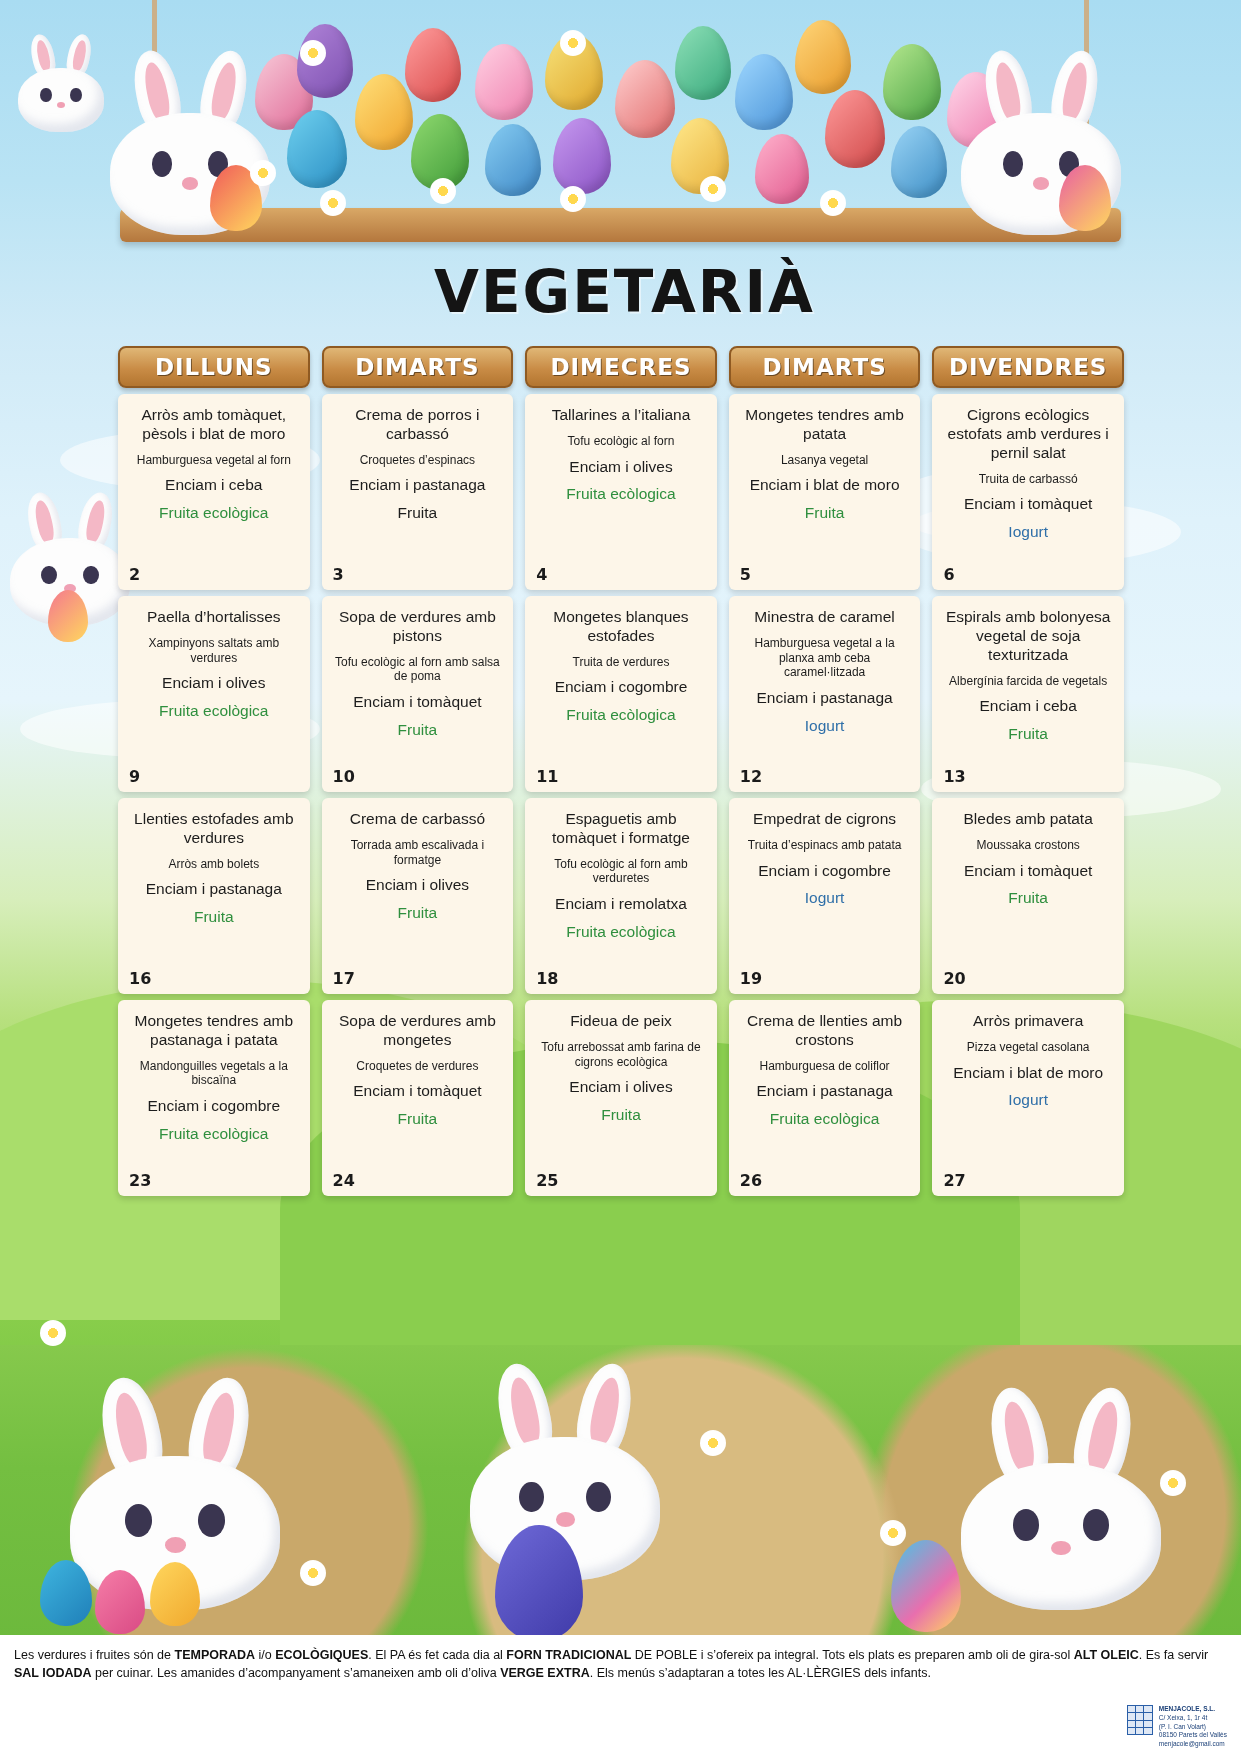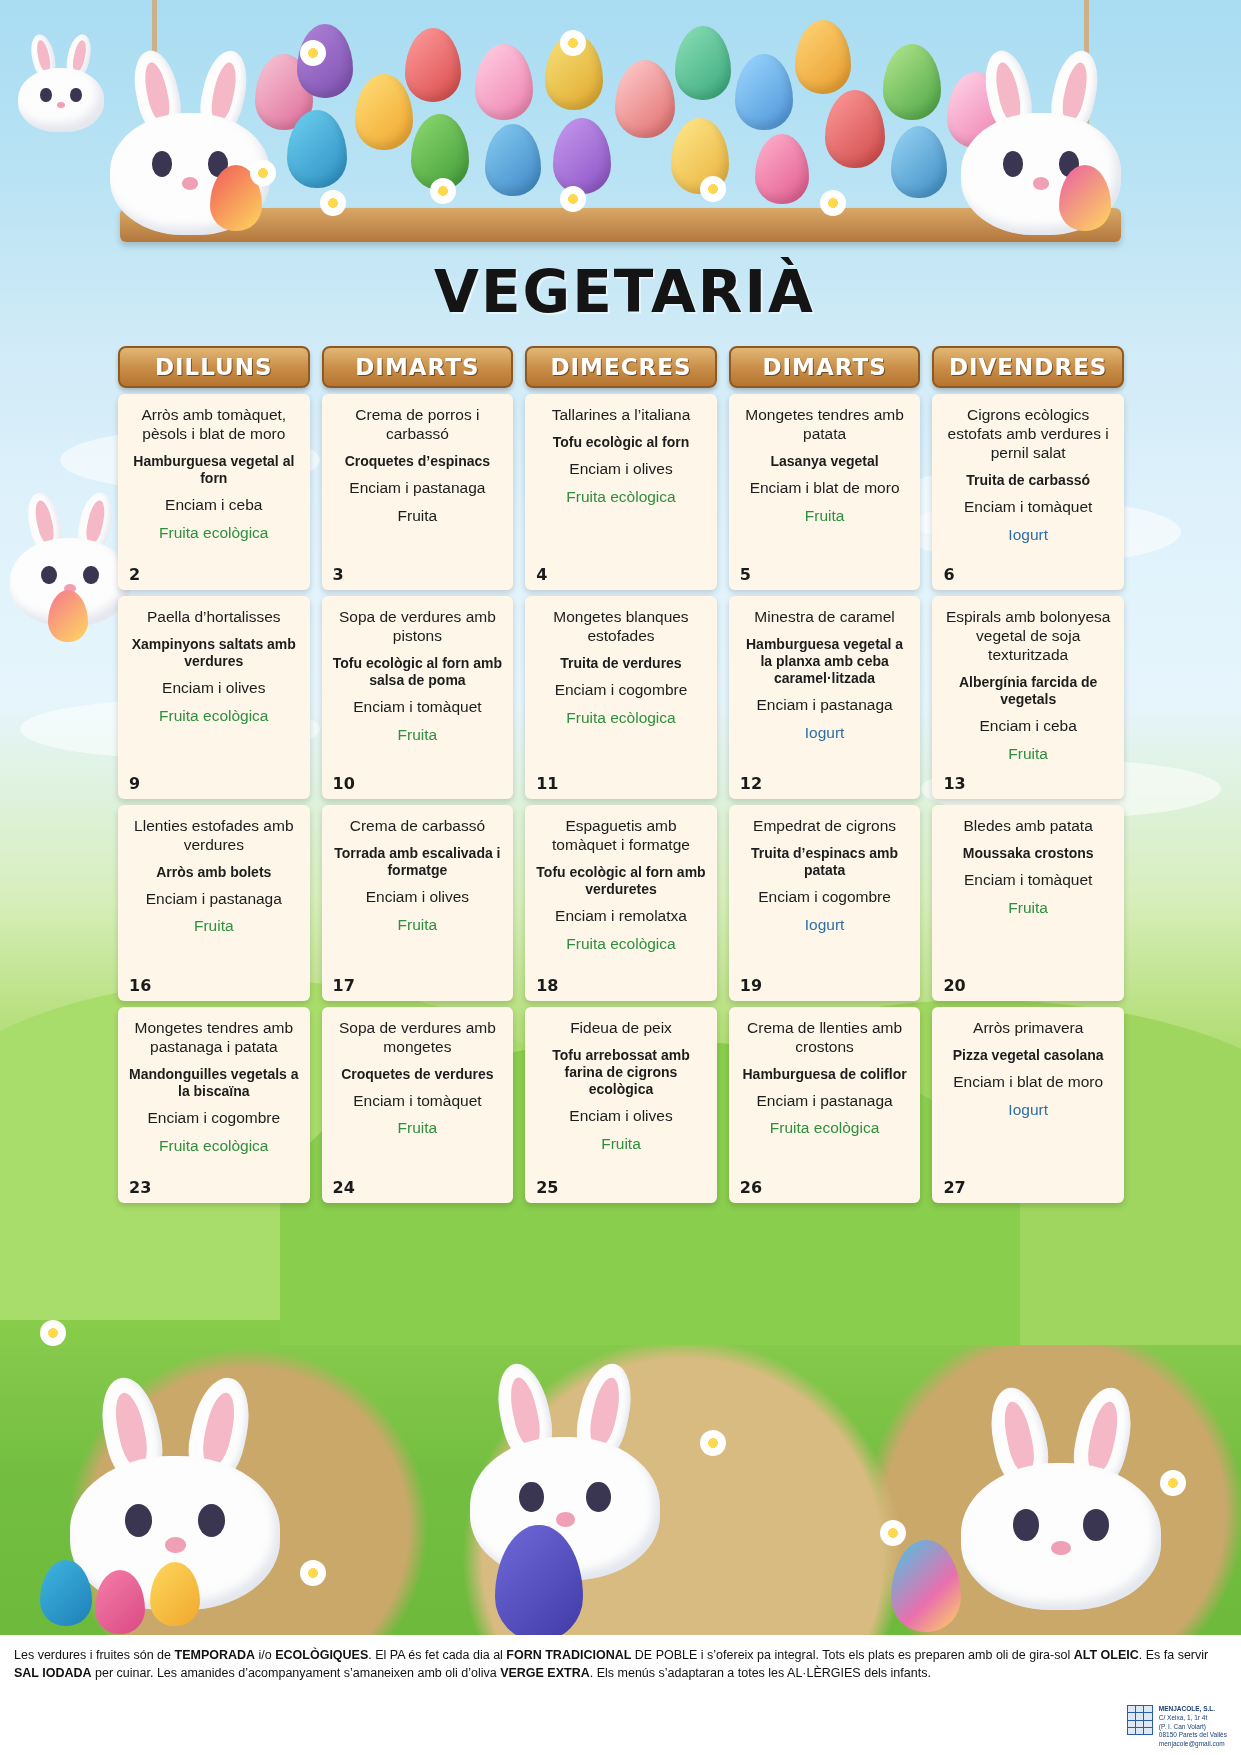--- a/index.html
+++ b/index.html
@@ -149,21 +149,21 @@
     box-shadow: 0 3px 6px rgba(0,0,0,.16);
     padding: 12px 10px 26px 10px;
     position: relative;
     min-height: 196px;
     text-align: center;
   }
   .cell .line {
     font-size: 15.5px; color: #1d1d1d; line-height: 1.22;
     margin-bottom: 9px;
   }
-  .cell .line.bold { font-weight: bold; font-size: 14px; }
+  .cell .line.bold { font-weight: normal; font-size: 12px; }
   .cell .line.fruit { color: #2f8f3e; }
   .cell .line.iogurt { color: #2f6fa8; }
   .cell .num {
     position: absolute; left: 11px; bottom: 6px;
     font-family: "DejaVu Sans", sans-serif;
     font-weight: 900; font-size: 16px; color: #1b1b1b;
   }
 
   
   .footer {

